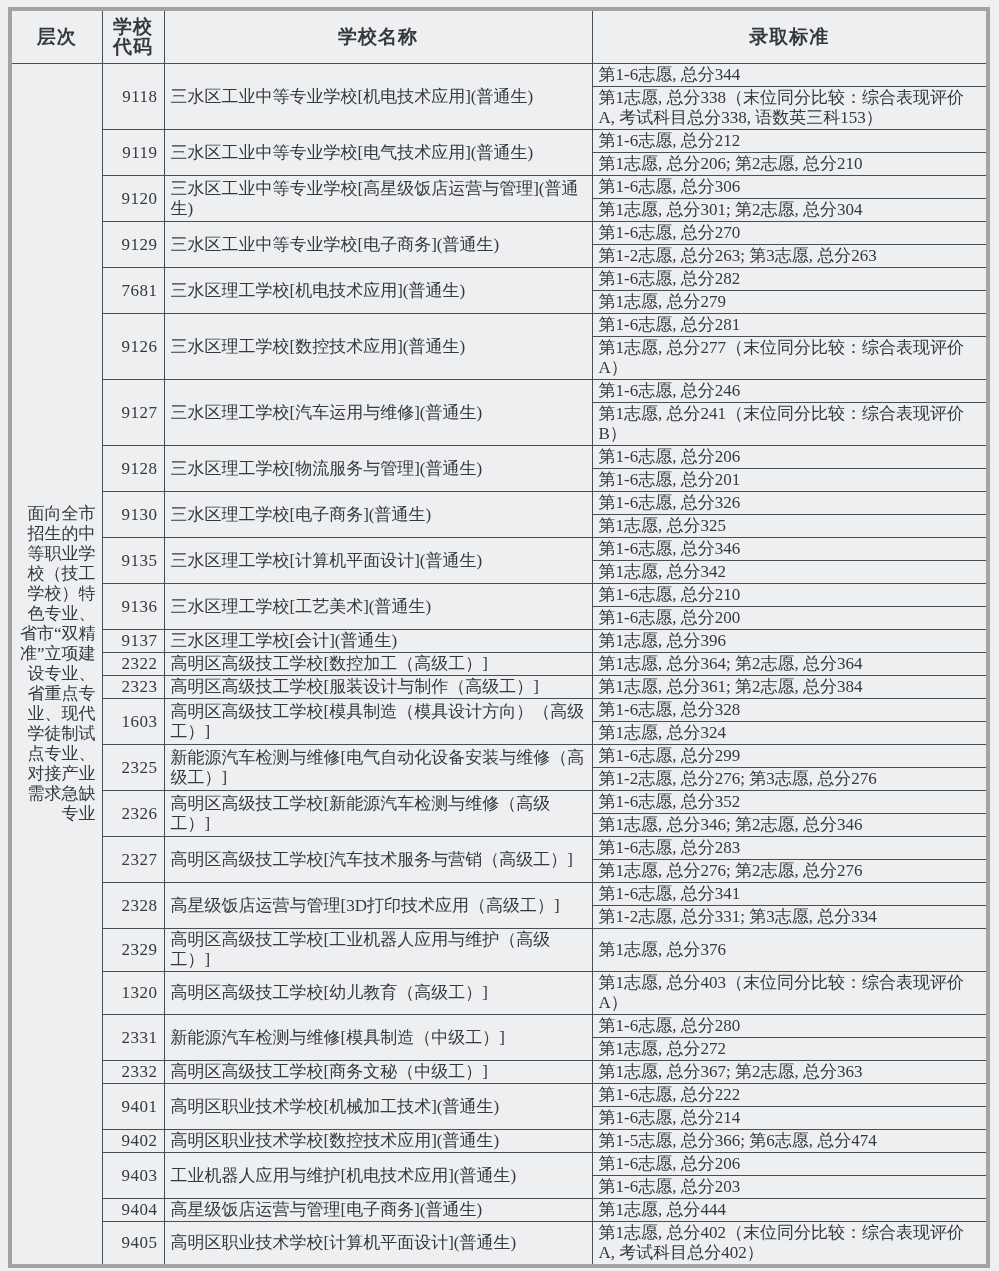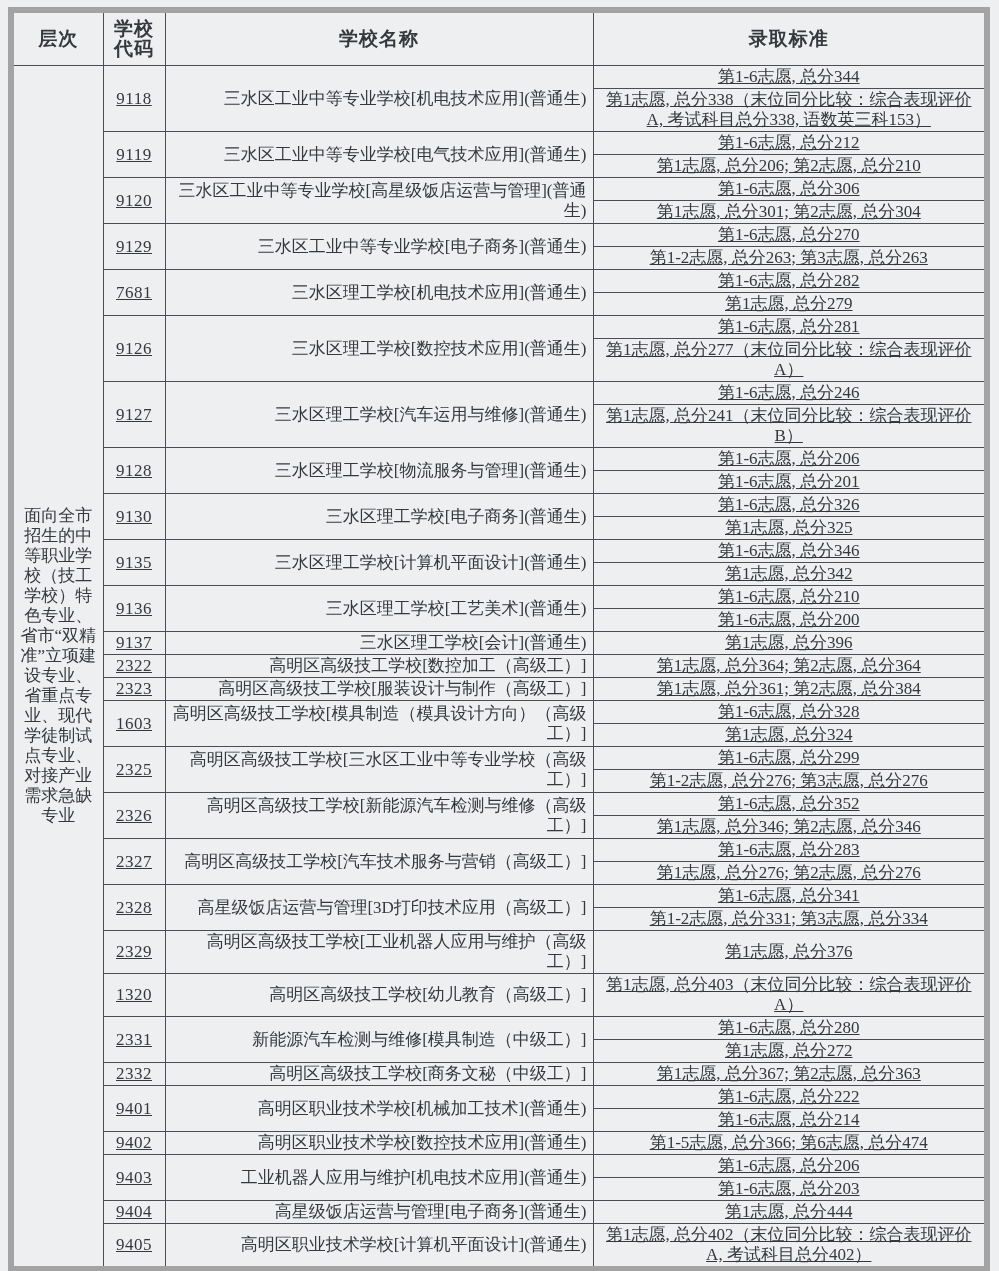--- a/index.html
+++ b/index.html
@@ -13,59 +13,57 @@
     width:999px;height:1271px;
     box-sizing:border-box;
     padding:7px 9px 10px 8px;
     background:#edeff0;
     overflow:hidden;
   }
   table.tbl{
     width:100%;height:100%;
     border-collapse:collapse;
     table-layout:fixed;
-    border:6px solid #a3a3a3;
+    border:4px solid #a3a3a3;
   }
   .tbl th,.tbl td{
     border:1.5px solid #4a4d52;
     padding:1px 6px;
     font-size:17px;
     line-height:20px;
     overflow:hidden;
   }
   .tbl th{
     font-size:19px;
     font-weight:bold;
     height:50px;
     text-align:center;
     vertical-align:middle;
     letter-spacing:1px;
   }
   .c-level{
-    text-align:center;
+    text-align:right;
     vertical-align:middle;
     font-size:17.5px;
     line-height:21.5px;
     padding:0 7px 0 9px;
   }
   .c-code{
-    text-align:center;
+    text-align:right;
     vertical-align:middle;
     font-family:"Liberation Serif","DejaVu Serif",serif;
     letter-spacing:0.5px;
-    text-decoration:underline;
   }
   .c-name{
-    text-align:right;
+    text-align:left;
     vertical-align:middle;
   }
   .c-crit{
-    text-align:center;
-    vertical-align:middle;
-    text-decoration:underline;
+    text-align:left;
+    vertical-align:middle;
   }
 </style>
 </head>
 <body>
 
 <div class="page">
   <table class="tbl">
     <colgroup>
       <col style="width:92px">
       <col style="width:62px">
@@ -188,21 +186,21 @@
         <tr>
           <td class="c-code" rowspan="2">1603</td>
           <td class="c-name" rowspan="2">高明区高级技工学校[模具制造（模具设计方向）（高级工）]</td>
           <td class="c-crit">第1-6志愿, 总分328</td>
         </tr>
         <tr>
           <td class="c-crit">第1志愿, 总分324</td>
         </tr>
         <tr>
           <td class="c-code" rowspan="2">2325</td>
-          <td class="c-name" rowspan="2">高明区高级技工学校[三水区工业中等专业学校（高级工）]</td>
+          <td class="c-name" rowspan="2">新能源汽车检测与维修[电气自动化设备安装与维修（高级工）]</td>
           <td class="c-crit">第1-6志愿, 总分299</td>
         </tr>
         <tr>
           <td class="c-crit">第1-2志愿, 总分276; 第3志愿, 总分276</td>
         </tr>
         <tr>
           <td class="c-code" rowspan="2">2326</td>
           <td class="c-name" rowspan="2">高明区高级技工学校[新能源汽车检测与维修（高级工）]</td>
           <td class="c-crit">第1-6志愿, 总分352</td>
         </tr>

